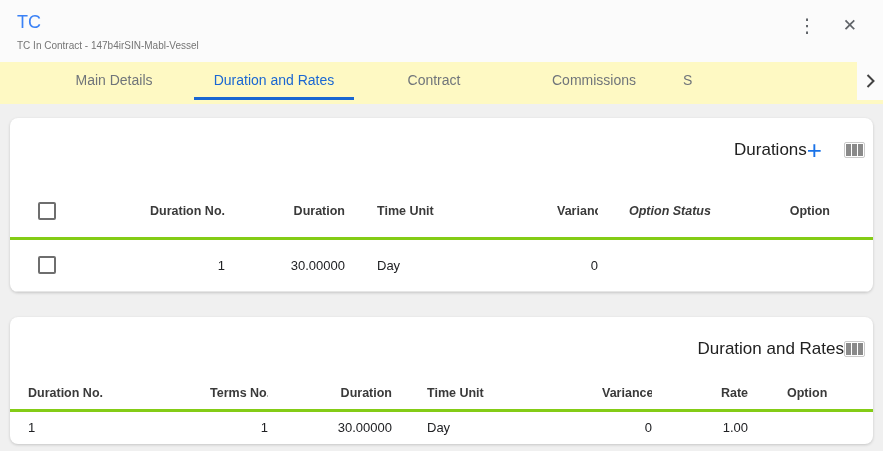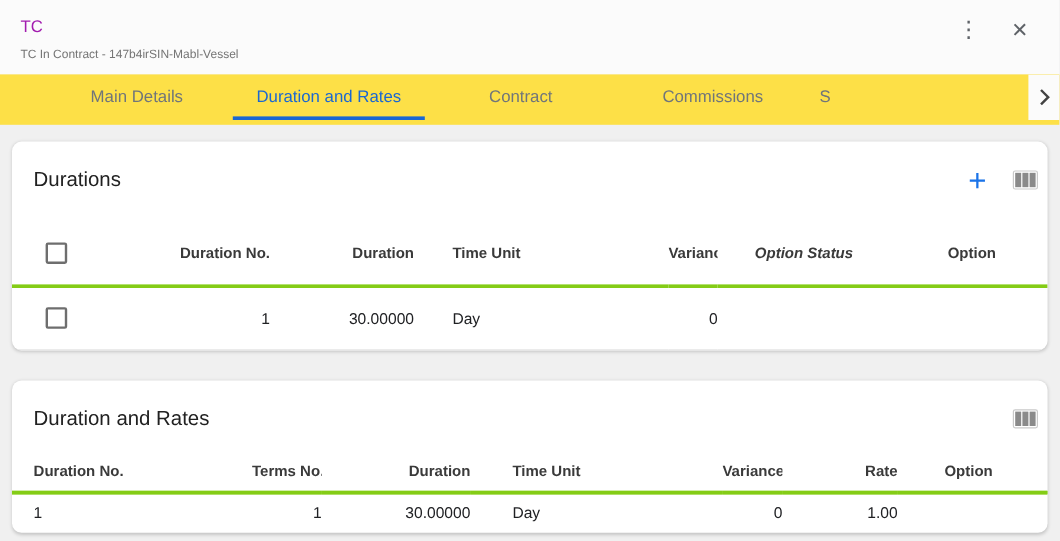--- a/index.html
+++ b/index.html
@@ -12,29 +12,29 @@
 
   
   .dialog-header {
     background: #fbfbfb;
     height: 62px;
     padding: 10px 16px 0 17px;
     display: flex;
     justify-content: space-between;
     align-items: flex-start;
   }
-  .hdr-title { font-size: 14px; font-weight: 500; color: #a21caf; line-height: 24px; }
+  .hdr-title { font-size: 18px; font-weight: 500; color: #3b82f6; line-height: 24px; }
   .hdr-subtitle { font-size: 10px; color: #757575; line-height: 20px; margin-top: 2px; }
   .hdr-actions { display: flex; align-items: center; gap: 22px; padding-top: 6px; padding-right: 10px; }
   .kebab { font-size: 19px; color: #5f6368; cursor: pointer; line-height: 20px; padding: 0 4px; }
   .close-x { font-size: 17px; color: #5f6368; cursor: pointer; line-height: 20px; }
 
   
   .tabbar {
-    background: #fde047;
+    background: #fef9c3;
     height: 42px;
     position: relative;
     display: flex;
     padding: 0 0 4px 34px;
     overflow: hidden;
   }
   .tab {
     width: 160px;
     display: flex;
     align-items: center;
@@ -68,21 +68,21 @@
   .card {
     background: #ffffff;
     border-radius: 8px;
     box-shadow: 0 1px 3px rgba(0,0,0,0.18);
     width: 863px;
     overflow: hidden;
   }
   .card + .card { margin-top: 25px; }
   .card-head {
     display: flex;
-    justify-content: space-between;
+    justify-content: flex-end;
     align-items: center;
     padding: 20px 8px 0 18px;
   }
   .card1 .card-head { height: 67px; padding-bottom: 23px; }
   .card2 .card-head { height: 60px; padding-bottom: 16px; }
   .card-title { font-size: 17px; color: #212121; line-height: 24px; }
   .card-actions { display: flex; align-items: center; gap: 22px; }
   .plus-icon { color: #1a73e8; font-size: 26px; font-weight: 400; line-height: 20px; cursor: pointer; }
   .columns-icon {
     width: 21px; height: 16px;

